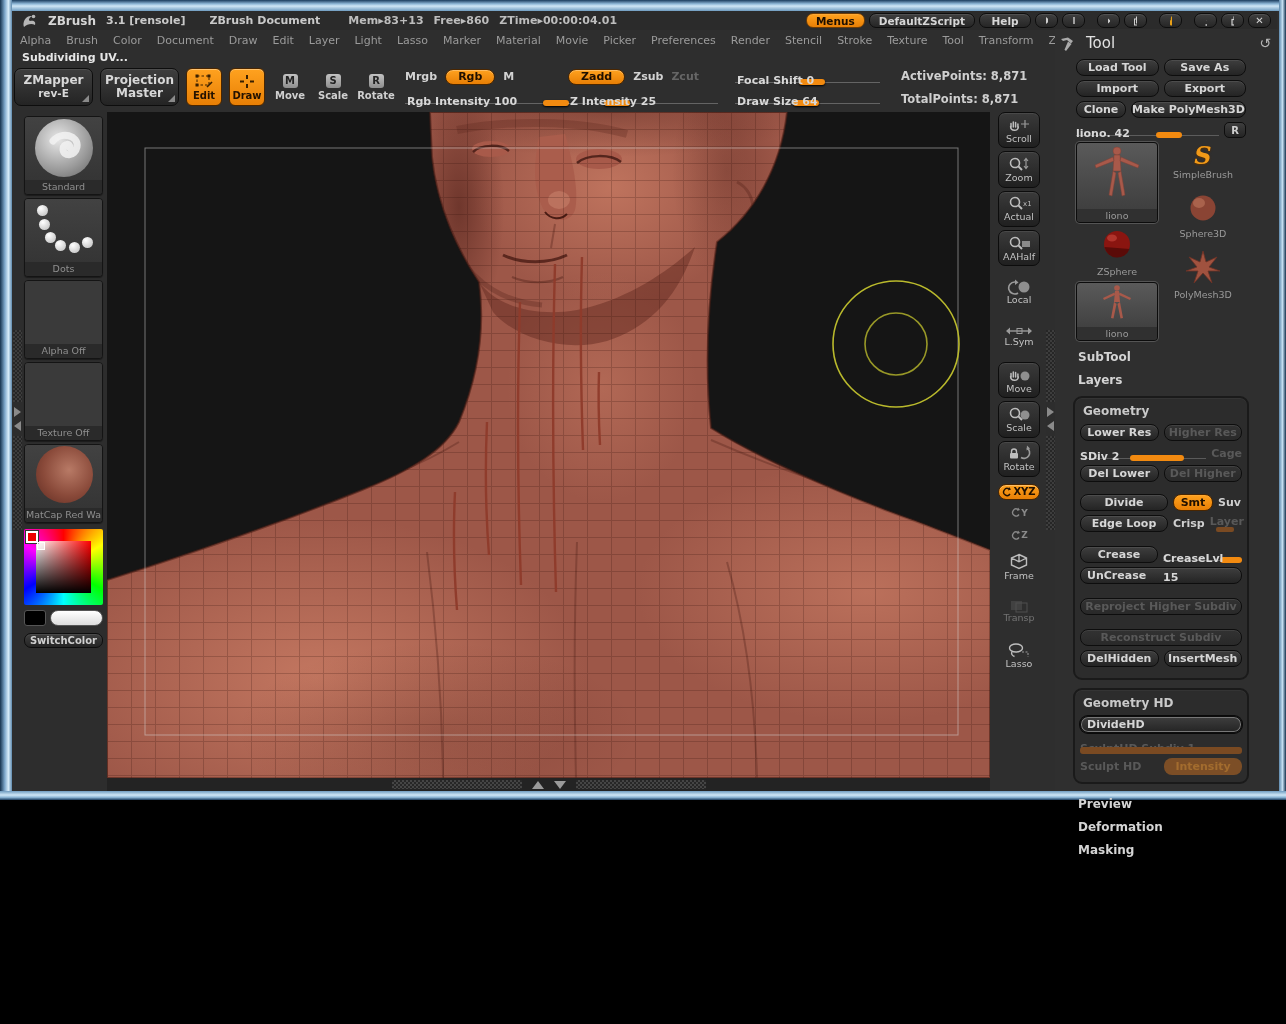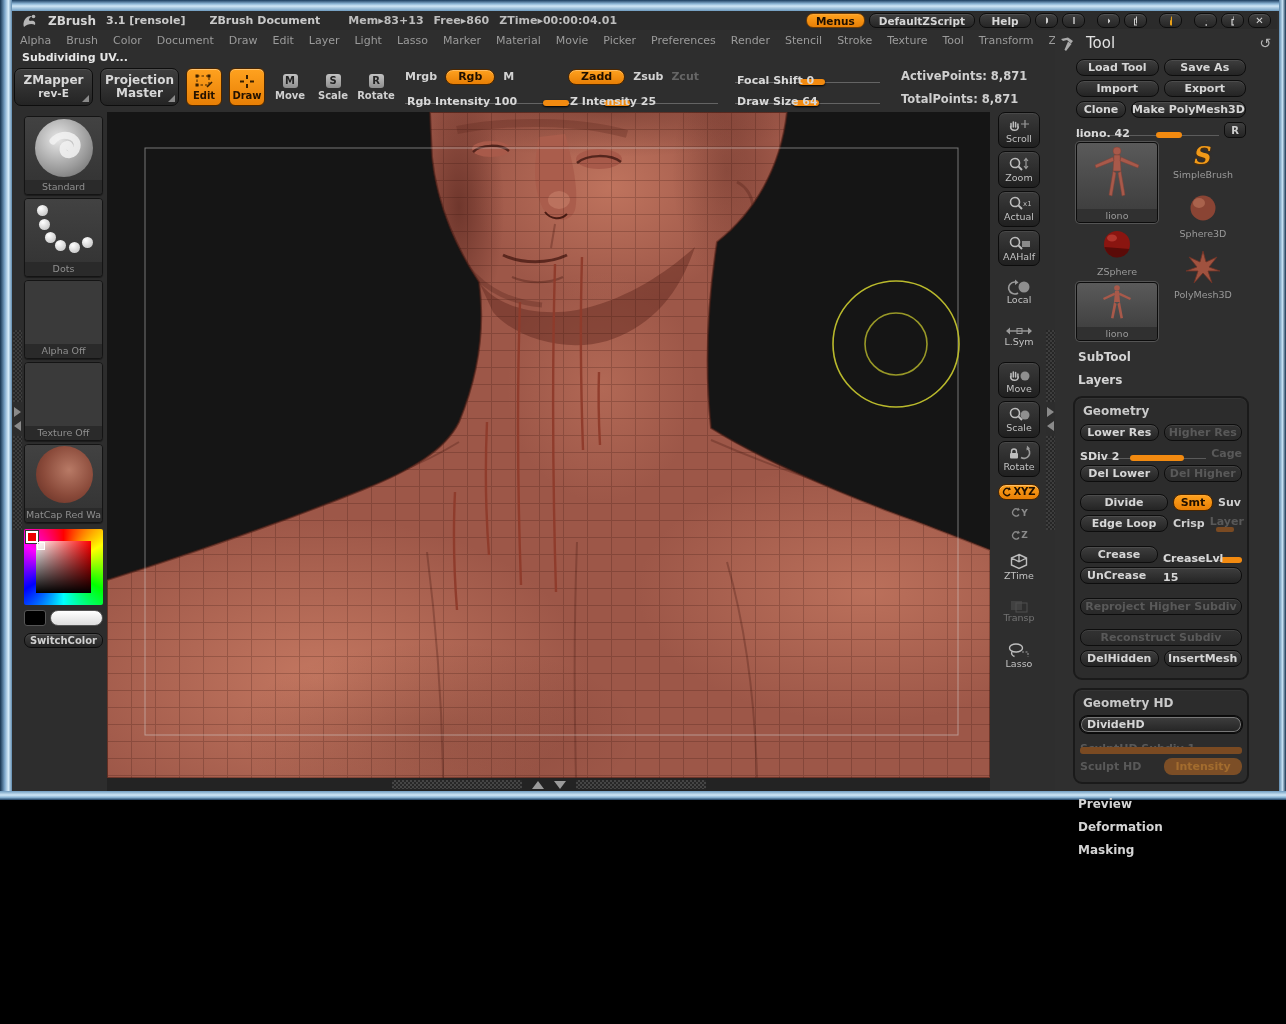--- a/index.html
+++ b/index.html
@@ -631,21 +631,21 @@
       <svg width="10" height="11">
         <path d="M8 2.5 a3.5 3.5 0 10 1 5" fill="none" stroke="#8a8a8a" stroke-width="1.3"></path>
         <path d="M8 0.5 L10 3 L7 4 Z" fill="#8a8a8a"></path>
       </svg>
       <span>Z</span>
     </div>
     <div class="rail-flat" style="margin-top:2px">
       <svg width="20" height="18">
         <path d="M10 1.5 L17.5 5 V12 L10 15.5 L2.5 12 V5 Z M10 1.5 V8.8 M2.5 5 L10 8.8 L17.5 5" fill="none" stroke="#bdbdbd" stroke-width="1.4"></path>
       </svg>
-      <span class="rlab">ZTime</span>
+      <span class="rlab">Frame</span>
     </div>
     <div class="rail-flat dim" style="margin-top:8px">
       <svg width="20" height="14">
         <rect x="2" y="2" width="11" height="9" fill="#777" opacity="0.6"></rect>
         <rect x="7" y="4" width="11" height="9" fill="none" stroke="#777"></rect>
       </svg>
       <span class="rlab">Transp</span>
     </div>
     <div class="rail-flat" style="margin-top:8px">
       <svg width="24" height="17">

